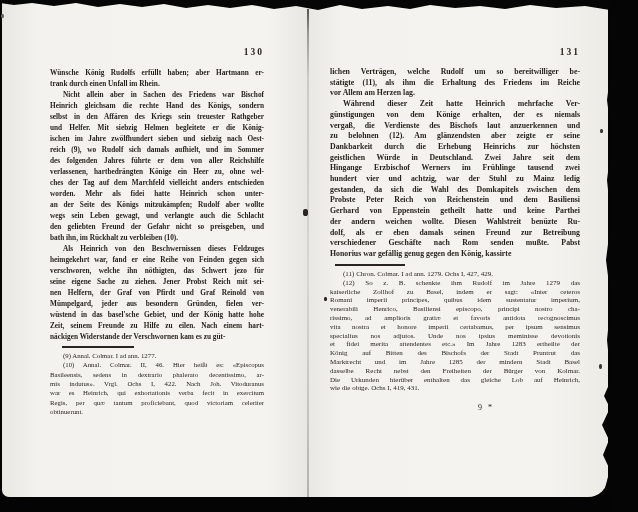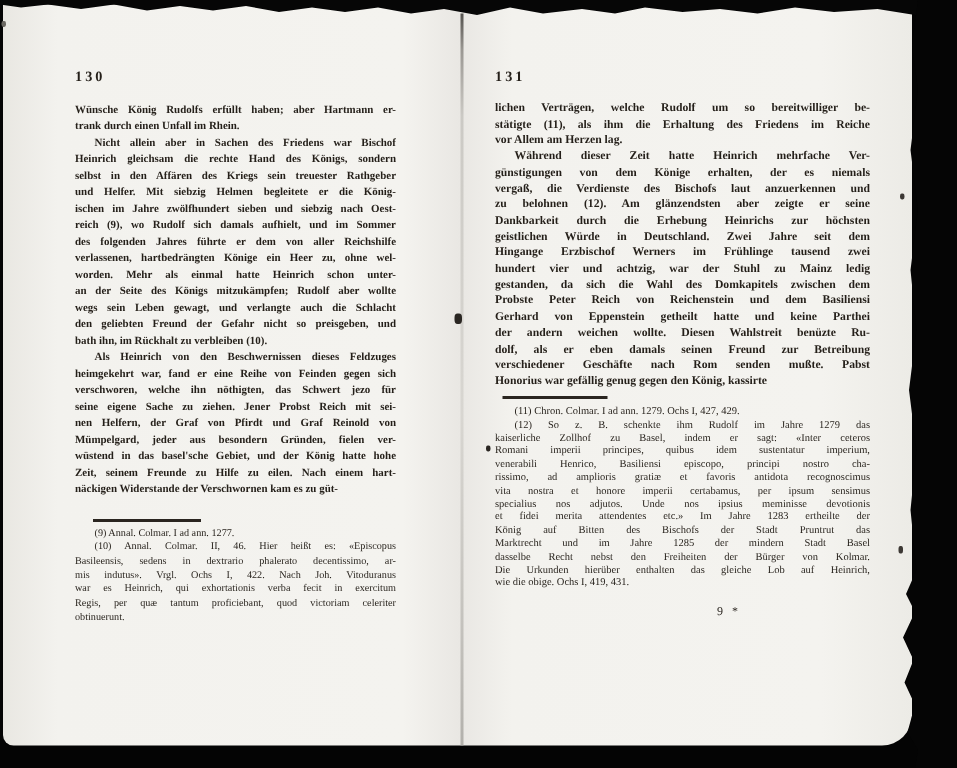--- a/index.html
+++ b/index.html
@@ -42,21 +42,21 @@
   .speck.s1{left:303px;top:209px;width:5px;height:7px;}
   .speck.s2{left:324px;top:297px;width:3px;height:4px;}
   .speck.s3{left:600px;top:129px;width:3px;height:4px;background:#3c3834;}
   .speck.s4{left:599px;top:364px;width:3px;height:5px;background:#3c3834;}
   .speck.s5{left:1px;top:14px;width:3px;height:4px;background:#6b6862;}
   
   .col{position:absolute;overflow:hidden;color:#241f19;}
   .col.left {left:50px; top:46px;width:214px;height:380px;}
   .col.right{left:330px;top:46px;width:250px;height:380px;}
   .pagenum{
-    text-align:left;font:700 9.5px/12px "Liberation Serif", serif;
+    text-align:right;font:700 9.5px/12px "Liberation Serif", serif;
     letter-spacing:2px;color:#241f19;margin-bottom:0;
   }
   .body-block{position:absolute;left:0;right:0;top:21px;}
   .line{
     text-align:justify;text-align-last:justify;
     white-space:normal;color:#241f19;
   }
   .line.last{text-align-last:left;}
   .line.indent{text-indent:13px;}
   .left  .body-block .line{font:700 7.3px/11.0px "Liberation Serif", serif;}
@@ -98,21 +98,22 @@
       </div>
       <div class="para">
         <div class="line indent">Nicht allein aber in Sachen des Friedens war Bischof</div>
         <div class="line">Heinrich gleichsam die rechte Hand des Königs, sondern</div>
         <div class="line">selbst in den Affären des Kriegs sein treuester Rathgeber</div>
         <div class="line">und Helfer. Mit siebzig Helmen begleitete er die König-</div>
         <div class="line">ischen im Jahre zwölfhundert sieben und siebzig nach Oest-</div>
         <div class="line">reich (9), wo Rudolf sich damals aufhielt, und im Sommer</div>
         <div class="line">des folgenden Jahres führte er dem von aller Reichshilfe</div>
         <div class="line">verlassenen, hartbedrängten Könige ein Heer zu, ohne wel-</div>
-        <div class="line">worden. Mehr als einmal hatte Heinrich schon unter-</div>
+        <div class="line">ches der Tag auf dem Marchfeld vielleicht anders entschieden</div>
+        <div class="line">worden. Mehr als fidei hatte Heinrich schon unter-</div>
         <div class="line">an der Seite des Königs mitzukämpfen; Rudolf aber wollte</div>
         <div class="line">wegs sein Leben gewagt, und verlangte auch die Schlacht</div>
         <div class="line">den geliebten Freund der Gefahr nicht so preisgeben, und</div>
         <div class="line last">bath ihn, im Rückhalt zu verbleiben (10).</div>
       </div>
       <div class="para">
         <div class="line indent">Als Heinrich von den Beschwernissen dieses Feldzuges</div>
         <div class="line">heimgekehrt war, fand er eine Reihe von Feinden gegen sich</div>
         <div class="line">verschworen, welche ihn nöthigten, das Schwert jezo für</div>
         <div class="line">seine eigene Sache zu ziehen. Jener Probst Reich mit sei-</div>

